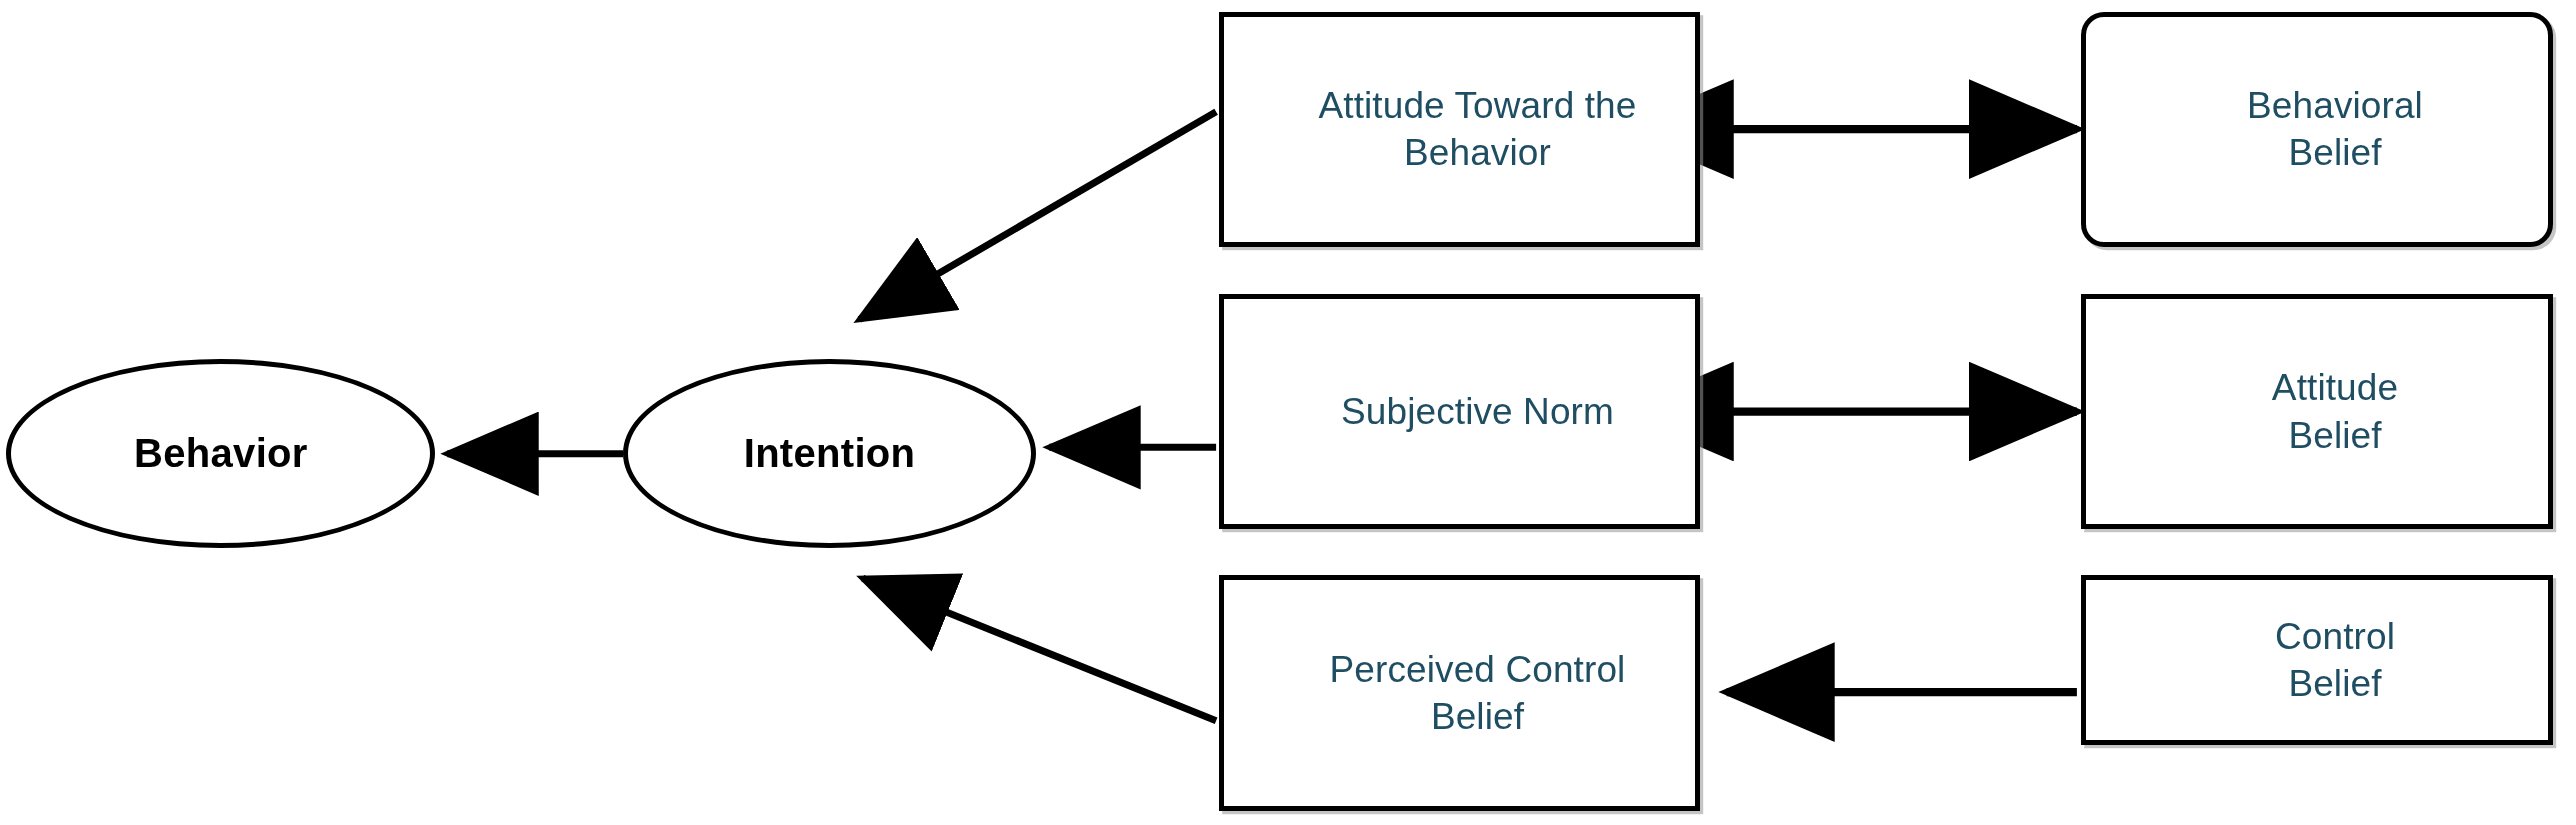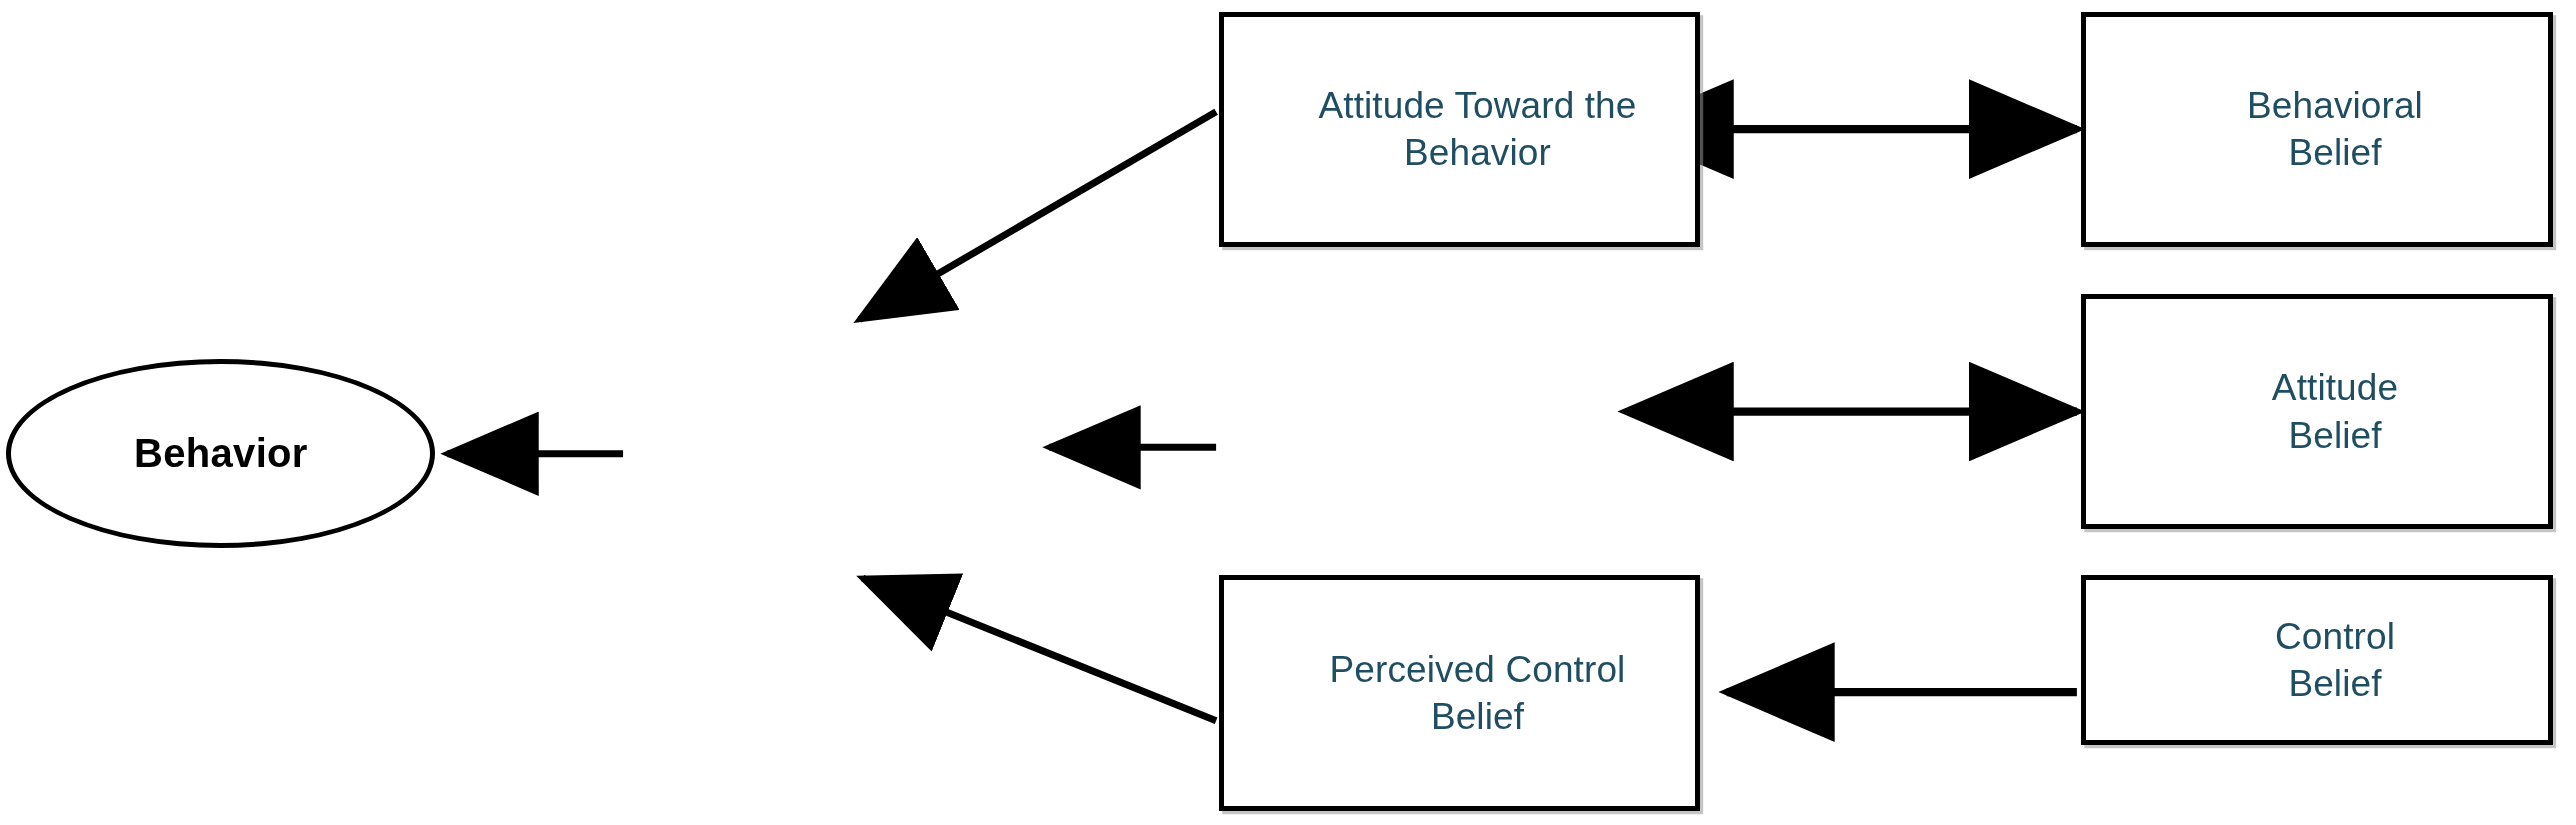--- a/index.html
+++ b/index.html
@@ -64,21 +64,21 @@
     color: #000000;
     font-size: 40px;
     font-weight: bold;
     letter-spacing: 0.3px;
     white-space: pre-line;
   }
   
   #box-attitude        { left: 1219px; top:   11.5px; width: 481px; height: 235px; }
   #box-subjective-norm { left: 1219px; top:  294px; width: 481px; height: 235px; }
   #box-perceived-ctrl  { left: 1219px; top:  575px; width: 481px; height: 236px; }
-  #box-behavioral-bel  { left: 2081px; top:   11.5px; width: 472px; height: 235px; }
+  #box-behavioral-bel  { left: 2081px; top:   11.5px; width: 472px; height: 235px; border-radius: 23px; }
   #box-normative-bel   { left: 2081px; top:  294px; width: 472px; height: 235px; }
   #box-control-bel     { left: 2081px; top:  575px; width: 472px; height: 170px; }
   #ellipse-behavior    { left:   6.4px; top:  359px; width: 429px; height: 189px; }
   #ellipse-intention   { left:  623px; top:  359px; width: 413px; height: 189px; }
 </style>
 </head>
 <body>
 
 <div id="canvas">
 
@@ -118,26 +118,32 @@
 
     <g>
       <line x1="3250" y1="1083" x2="2702" y2="1083" stroke="#000000" stroke-width="13" marker-end="url(#arrowEnd)"></line>
     </g>
   </svg>
 
   <div class="node-ellipse" id="ellipse-behavior">
     <span class="node-label">Behavior</span>
   </div>
 
+  <div class="node-ellipse" id="ellipse-intention">
+    <span class="node-label">Intention</span>
+  </div>
 
   <div class="node-box" id="box-attitude">
     <span class="node-label">Attitude Toward the
 Behavior</span>
   </div>
 
+  <div class="node-box" id="box-subjective-norm">
+    <span class="node-label">Subjective Norm</span>
+  </div>
 
   <div class="node-box" id="box-perceived-ctrl">
     <span class="node-label">Perceived Control
 Belief</span>
   </div>
 
   <div class="node-box" id="box-behavioral-bel">
     <span class="node-label">Behavioral
 Belief</span>
   </div>

